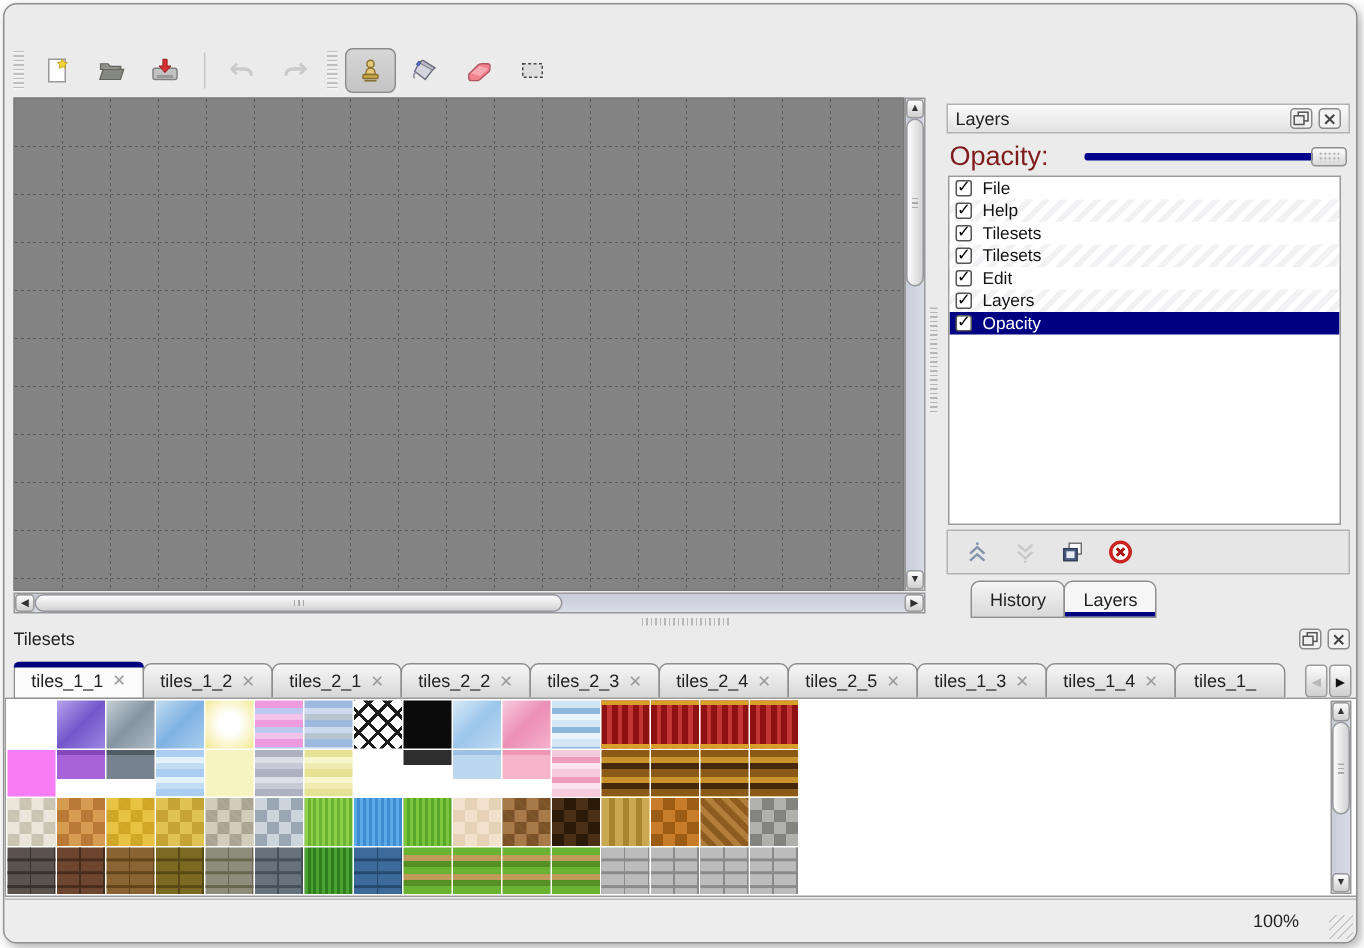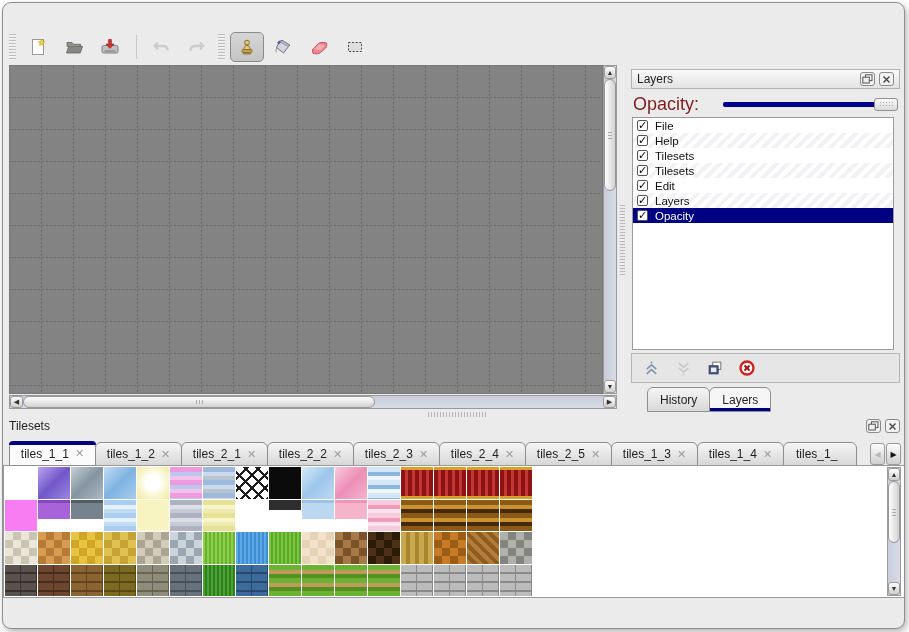--- a/index.html
+++ b/index.html
@@ -459,14 +459,18 @@
       <div class="sb ts-vscroll">
         <span class="sb-btn up">▲</span>
         <div class="sb-thumb">
             <i class="sb-grip-v"></i>
           </div>
         <span class="sb-btn down">▼</span>
       </div>
     </div>
   </div>
 
+  <div class="statusbar">
+    <span class="zoom-label">100%</span>
+    <div class="resize-grip"></div>
+  </div>
 
 </div>
 
 </body></html>

